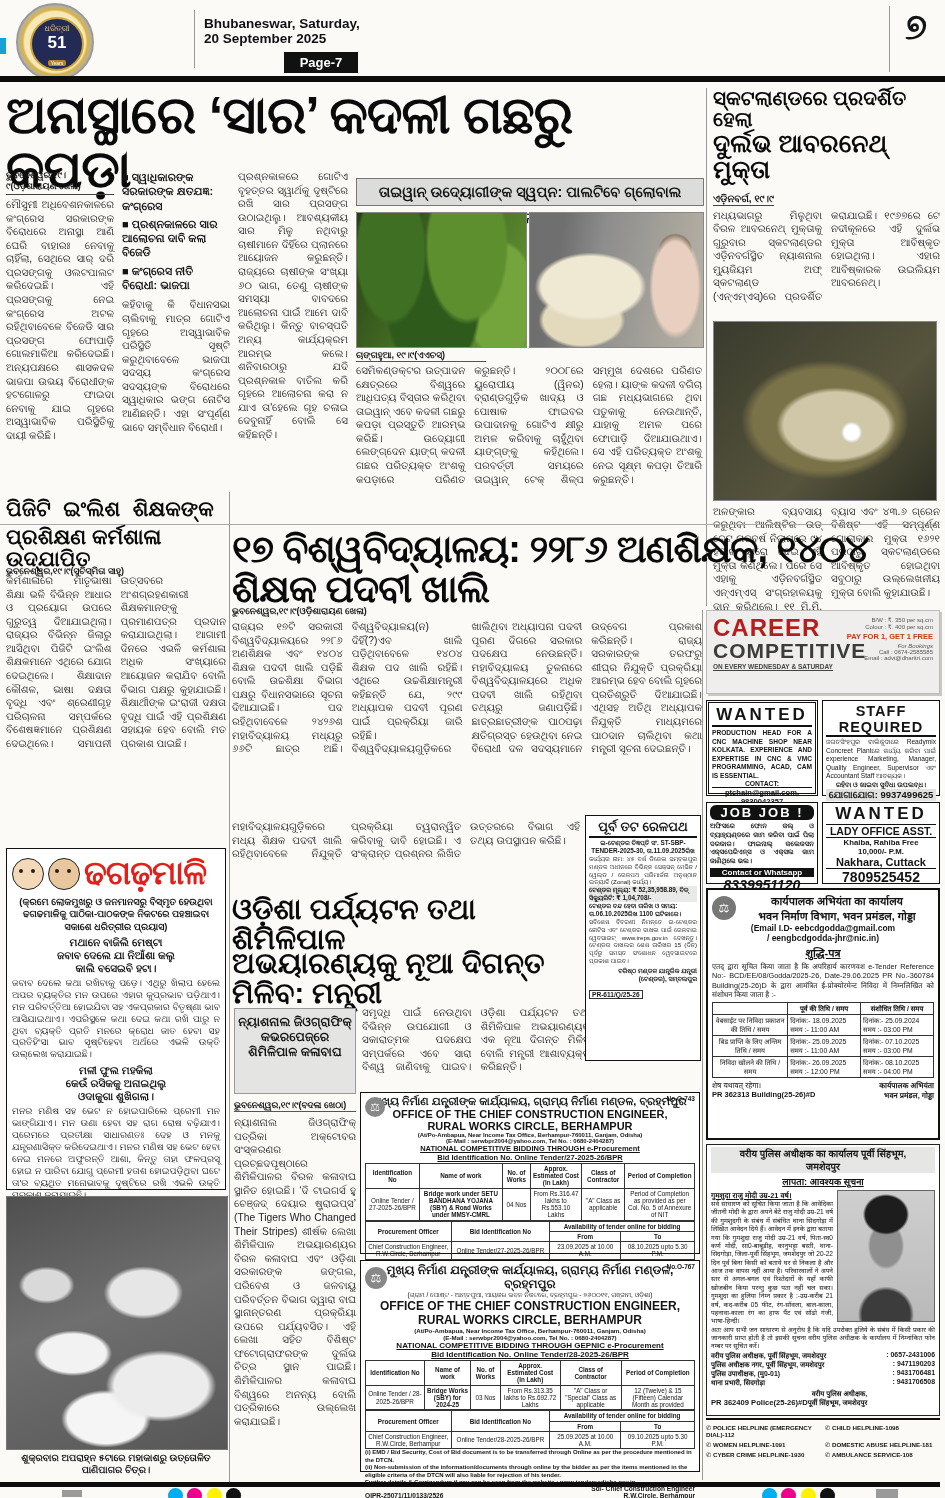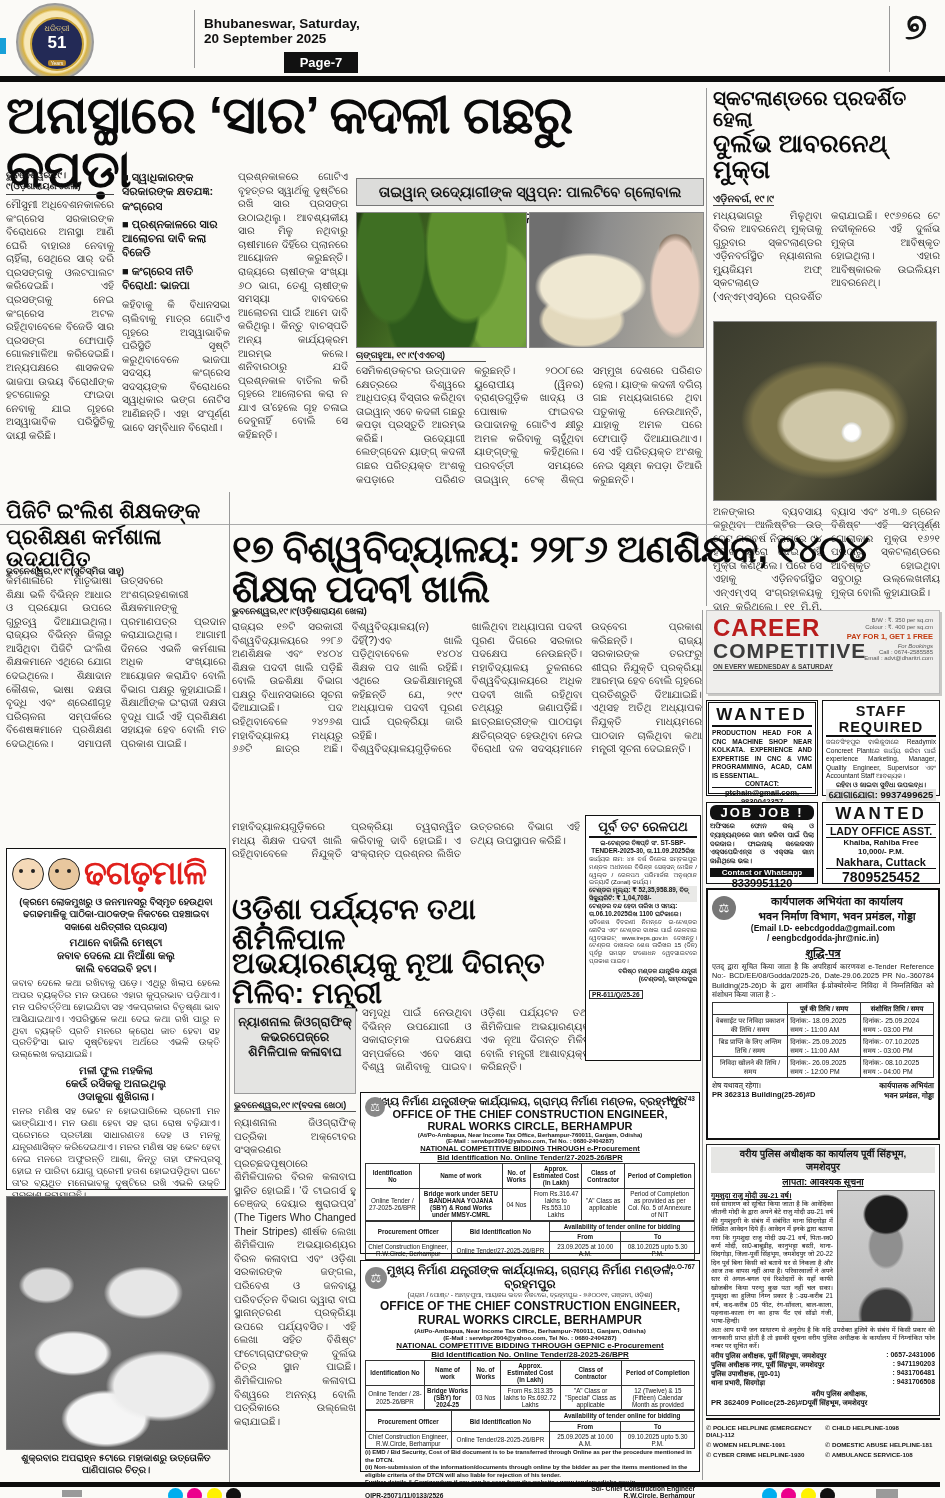--- a/index.html
+++ b/index.html
@@ -117,21 +117,21 @@
 
   <div class="abs hline" style="left:0;top:524px;width:940px;"></div>
   <div class="abs hl" style="left:232px;top:530px;width:710px;font-size:38px;">୧୭ ବିଶ୍ୱବିଦ୍ୟାଳୟ: ୨୨୮୬ ଅଣଶିକ୍ଷକ, ୧୪୦୪ ଶିକ୍ଷକ ପଦବୀ ଖାଲି</div>
   <div class="abs" style="left:232px;top:600px;width:470px;height:214px;">
     <span class="dateline" style="font-size:9px;">ଭୁବନେଶ୍ୱର,୧୯।୯(ଓଡ଼ିଶାରାୟଣ ଖେଳା)</span>
     <div class="body-txt jt cols4" style="height:198px;margin-top:2px;">ରାଜ୍ୟର ୧୭ଟି ସରକାରୀ ବିଶ୍ୱବିଦ୍ୟାଳୟରେ ୨୨୮୬ ଅଣଶିକ୍ଷକ ଏବଂ ୧୪୦୪ ଶିକ୍ଷକ ପଦବୀ ଖାଲି ପଡ଼ିଛି ବୋଲି ଉଚ୍ଚଶିକ୍ଷା ବିଭାଗ ପକ୍ଷରୁ ବିଧାନସଭାରେ ସୂଚନା ଦିଆଯାଇଛି। ପଦ ରହିଥିବାବେଳେ ୨୪୨୬ଶ ମହାବିଦ୍ୟାଳୟ ମଧ୍ୟରୁ ୬୬ଟି ଛାତ୍ର ଅଛି। ବିଶ୍ୱବିଦ୍ୟାଳୟ(ନ) ଦିହିଁ(?)ଏବ ଖାଲି ପଡ଼ିଥିବାବେଳେ ୧୪୦୪ ଶିକ୍ଷକ ପଦ ଖାଲି ରହିଛି। ଏଥିରେ ଉଚ୍ଚଶିକ୍ଷାମନ୍ତ୍ରୀ କହିଛନ୍ତି ଯେ, ୨୯୯ ଅଧ୍ୟାପକ ପଦବୀ ପୂରଣ ପାଇଁ ପ୍ରକ୍ରିୟା ଜାରି ରହିଛି। ବିଶ୍ୱବିଦ୍ୟାଳୟଗୁଡ଼ିକରେ ଖାଲିଥିବା ଅଧ୍ୟାପନା ପଦବୀ ପୂରଣ ଦିଗରେ ସରକାର ପଦକ୍ଷେପ ନେଉଛନ୍ତି। ମହାବିଦ୍ୟାଳୟ ତୁଳନାରେ ବିଶ୍ୱବିଦ୍ୟାଳୟରେ ଅଧିକ ପଦବୀ ଖାଲି ରହିଥିବା ତଥ୍ୟରୁ ଜଣାପଡ଼ିଛି। ଛାତ୍ରଛାତ୍ରୀଙ୍କ ପାଠପଢ଼ା କ୍ଷତିଗ୍ରସ୍ତ ହେଉଥିବା ନେଇ ବିରୋଧୀ ଦଳ ସଦସ୍ୟମାନେ ଉଦ୍‌ବେଗ ପ୍ରକାଶ କରିଛନ୍ତି। ରାଜ୍ୟ ସରକାରଙ୍କ ତରଫରୁ ଶୀଘ୍ର ନିଯୁକ୍ତି ପ୍ରକ୍ରିୟା ଆରମ୍ଭ ହେବ ବୋଲି ଗୃହରେ ପ୍ରତିଶ୍ରୁତି ଦିଆଯାଇଛି। ଏଥିସହ ଅତିଥି ଅଧ୍ୟାପକ ନିଯୁକ୍ତି ମାଧ୍ୟମରେ ପାଠଦାନ ଚାଲିଥିବା କଥା ମନ୍ତ୍ରୀ ସୂଚନା ଦେଇଛନ୍ତି।</div>
   </div>
   <div class="abs body-txt jt cols3" style="left:232px;top:820px;width:348px;height:68px;">ମହାବିଦ୍ୟାଳୟଗୁଡ଼ିକରେ ମଧ୍ୟ ଶିକ୍ଷକ ପଦବୀ ଖାଲି ରହିଥିବାବେଳେ ନିଯୁକ୍ତି ପ୍ରକ୍ରିୟା ତ୍ୱରାନ୍ୱିତ କରିବାକୁ ଦାବି ହୋଇଛି। ଏ ସଂକ୍ରାନ୍ତ ପ୍ରଶ୍ନର ଲିଖିତ ଉତ୍ତରରେ ବିଭାଗ ଏହି ତଥ୍ୟ ଉପସ୍ଥାପନ କରିଛି।</div>
 
   <div class="abs vline" style="left:229px;top:492px;height:990px;"></div>
-  <div class="abs hl" style="left:6px;top:500px;width:220px;font-size:21px;letter-spacing:0;">ପିଜିଟି ଇଂଲିଶ ଶିକ୍ଷକଙ୍କ</div>
+  <div class="abs hl" style="left:6px;top:500px;width:220px;font-size:21px;letter-spacing:0;font-family:Liberation Mono, monospace;">ପିଜିଟି ଇଂଲିଶ ଶିକ୍ଷକଙ୍କ</div>
   <div class="abs hl" style="left:6px;top:526px;width:220px;font-size:21px;letter-spacing:0;">ପ୍ରଶିକ୍ଷଣ କର୍ମଶାଳା ଉଦ୍ଯାପିତ</div>
   <div class="abs" style="left:6px;top:560px;width:220px;">
     <span class="dateline" style="font-size:9px;">ଭୁବନେଶ୍ୱର,୧୯।୯(ସୁଚିସ୍ମିତା ସାହୁ)</span>
   </div>
   <div class="abs body-txt jt cols2" style="left:6px;top:574px;width:220px;height:268px;">କର୍ମଶାଳାରେ ମାତୃଭାଷା ଶିକ୍ଷା ଭଳି ବିଭିନ୍ନ ଆଧାର ଓ ପ୍ରୟୋଗ ଉପରେ ଗୁରୁତ୍ୱ ଦିଆଯାଇଥିଲା। ରାଜ୍ୟର ବିଭିନ୍ନ ଜିଲାରୁ ଆସିଥିବା ପିଜିଟି ଇଂଲିଶ ଶିକ୍ଷକମାନେ ଏଥିରେ ଯୋଗ ଦେଇଥିଲେ। ଶିକ୍ଷାଦାନ କୌଶଳ, ଭାଷା ଦକ୍ଷତା ବୃଦ୍ଧି ଏବଂ ଶ୍ରେଣୀଗୃହ ପରିଚାଳନା ସମ୍ପର୍କରେ ବିଶେଷଜ୍ଞମାନେ ପ୍ରଶିକ୍ଷଣ ଦେଇଥିଲେ। ସମାପନୀ ଉତ୍ସବରେ ଅଂଶଗ୍ରହଣକାରୀ ଶିକ୍ଷକମାନଙ୍କୁ ପ୍ରମାଣପତ୍ର ପ୍ରଦାନ କରାଯାଇଥିଲା। ଆଗାମୀ ଦିନରେ ଏଭଳି କର୍ମଶାଳା ଅଧିକ ସଂଖ୍ୟାରେ ଆୟୋଜନ କରାଯିବ ବୋଲି ବିଭାଗ ପକ୍ଷରୁ କୁହାଯାଇଛି। ଶିକ୍ଷାର୍ଥୀଙ୍କ ଇଂରାଜୀ ଦକ୍ଷତା ବୃଦ୍ଧି ପାଇଁ ଏହି ପ୍ରଶିକ୍ଷଣ ସହାୟକ ହେବ ବୋଲି ମତ ପ୍ରକାଶ ପାଇଛି।</div>
 
   <div class="abs boxed" style="left:6px;top:848px;width:220px;height:342px;padding:5px;box-sizing:border-box;">
     <div style="display:flex;align-items:center;gap:4px;">
       <span class="face"></span>
       <span class="face" style="background:#e8c79e;"></span>
@@ -200,21 +200,21 @@
     <div class="adtitle ctr" style="font-size:14.5px;border-bottom:2px solid #111;">STAFF REQUIRED</div>
     <div class="jt" style="font-size:6.6px;line-height:1.3;margin-top:1px;">ଜଗତସିଂହପୁର ବାଲିକୁଦାରେ Readymix Concreet Plantରେ କାର୍ଯ୍ୟ କରିବା ପାଇଁ experience Marketing, Manager, Quality Engineer, Supervisor ଏବଂ Accountant Staff ଆବଶ୍ୟକ।</div>
     <div class="b ctr" style="font-size:6.8px;">ରହିବା ଓ ଖାଇବା ସୁବିଧା ଉପଲବ୍ଧ।</div>
     <div class="b ctr" style="font-size:9.5px;background:#e2e2e0;">ଯୋଗାଯୋଗ: 9937499625</div>
   </div>
 
   <div class="abs boxed" style="left:706px;top:802px;width:112px;height:82px;padding:2px 3px;box-sizing:border-box;">
     <div class="revbar" style="font-size:13px;border-radius:6px;letter-spacing:2px;">JOB JOB !</div>
     <div class="b jt" style="font-size:6.8px;line-height:1.3;margin:2px 0;">ଅଫିସରେ ଫୋନ କଲ୍ ଓ ବ୍ୟାହ୍ୟଣ୍ଡରେ କାମ କରିବା ପାଇଁ ପିଲା ଦରକାର। ଫାଇନାଲ୍ କଲେକସନ ଏକ୍ସପେରିଏନ୍ସ ଓ ଏକ୍ସଲ କାମ ଜାଣିଥିଲେ ଭଲ।</div>
     <div class="revbar" style="font-size:8px;">Contact or Whatsapp</div>
-    <div class="b ctr" style="font-size:11px;">8339951120</div>
+    <div class="b ctr" style="font-size:14px;font-style:italic;">8339951120</div>
   </div>
 
   <div class="abs boxed" style="left:822px;top:802px;width:118px;height:82px;padding:1px 3px;box-sizing:border-box;">
     <div class="adtitle ctr" style="font-size:17px;letter-spacing:3px;">WANTED</div>
     <div class="b ctr" style="font-size:10.5px;border-top:1px solid #111;border-bottom:1px solid #111;">LADY OFFICE ASST.</div>
     <div class="b ctr" style="font-size:7.8px;">Khaiba, Rahiba Free</div>
     <div class="b ctr" style="font-size:7.8px;">10,000/- P.M.</div>
     <div class="b ctr" style="font-size:11px;">Nakhara, Cuttack</div>
     <div class="b ctr" style="font-size:14px;border-top:1px solid #111;">7809525452</div>
   </div>

